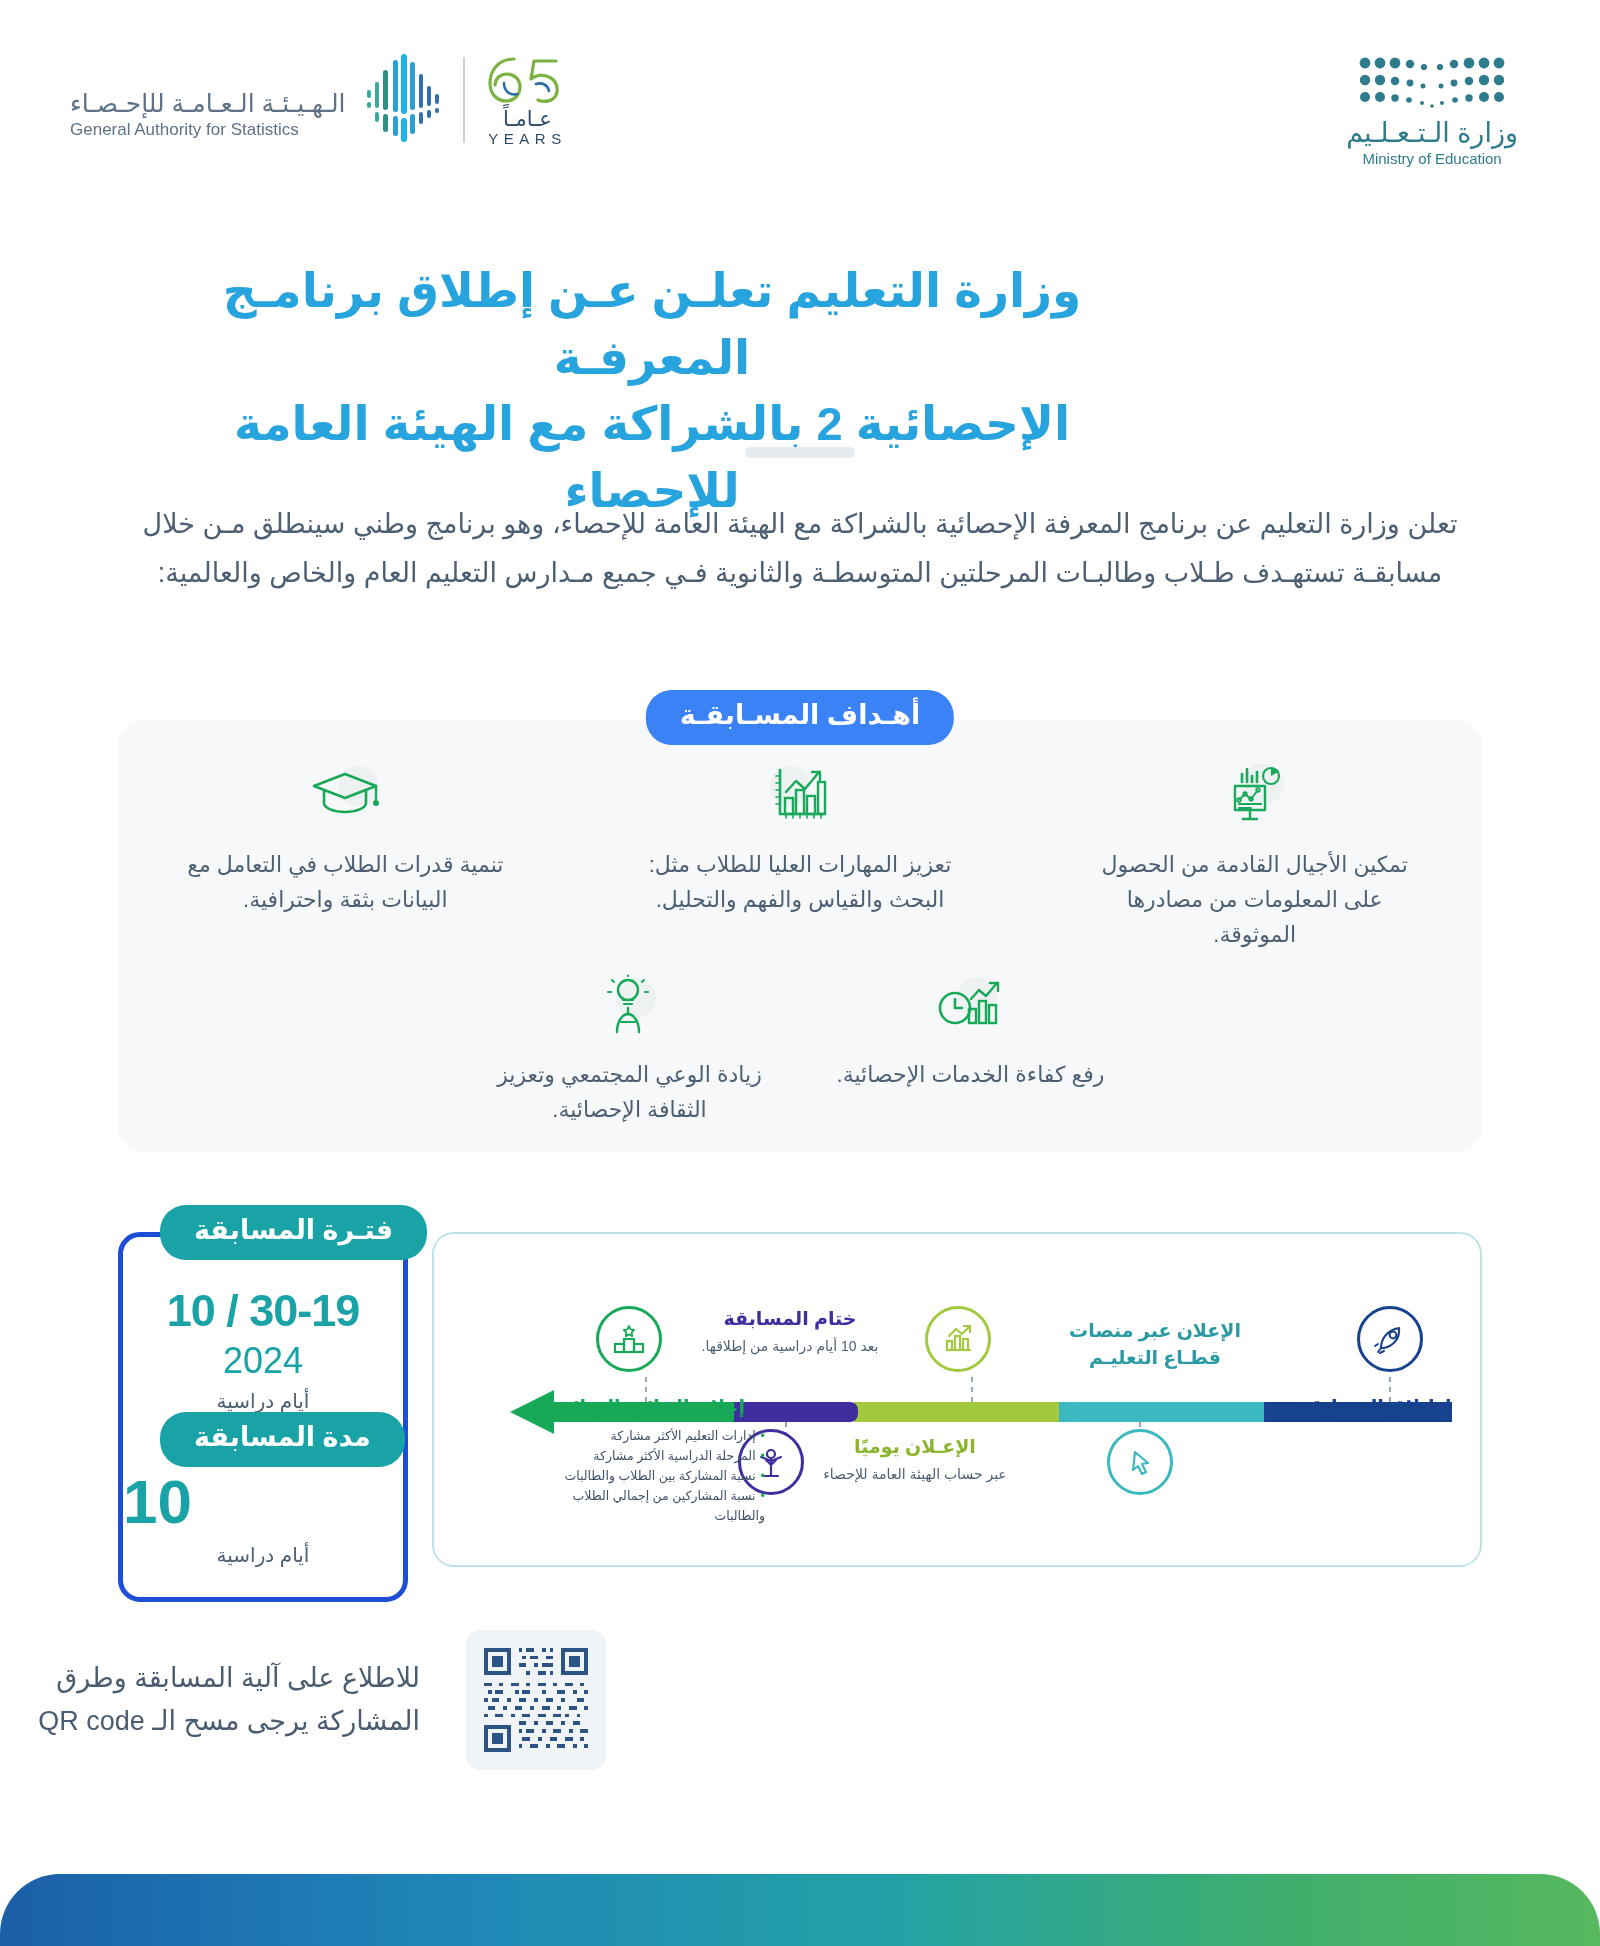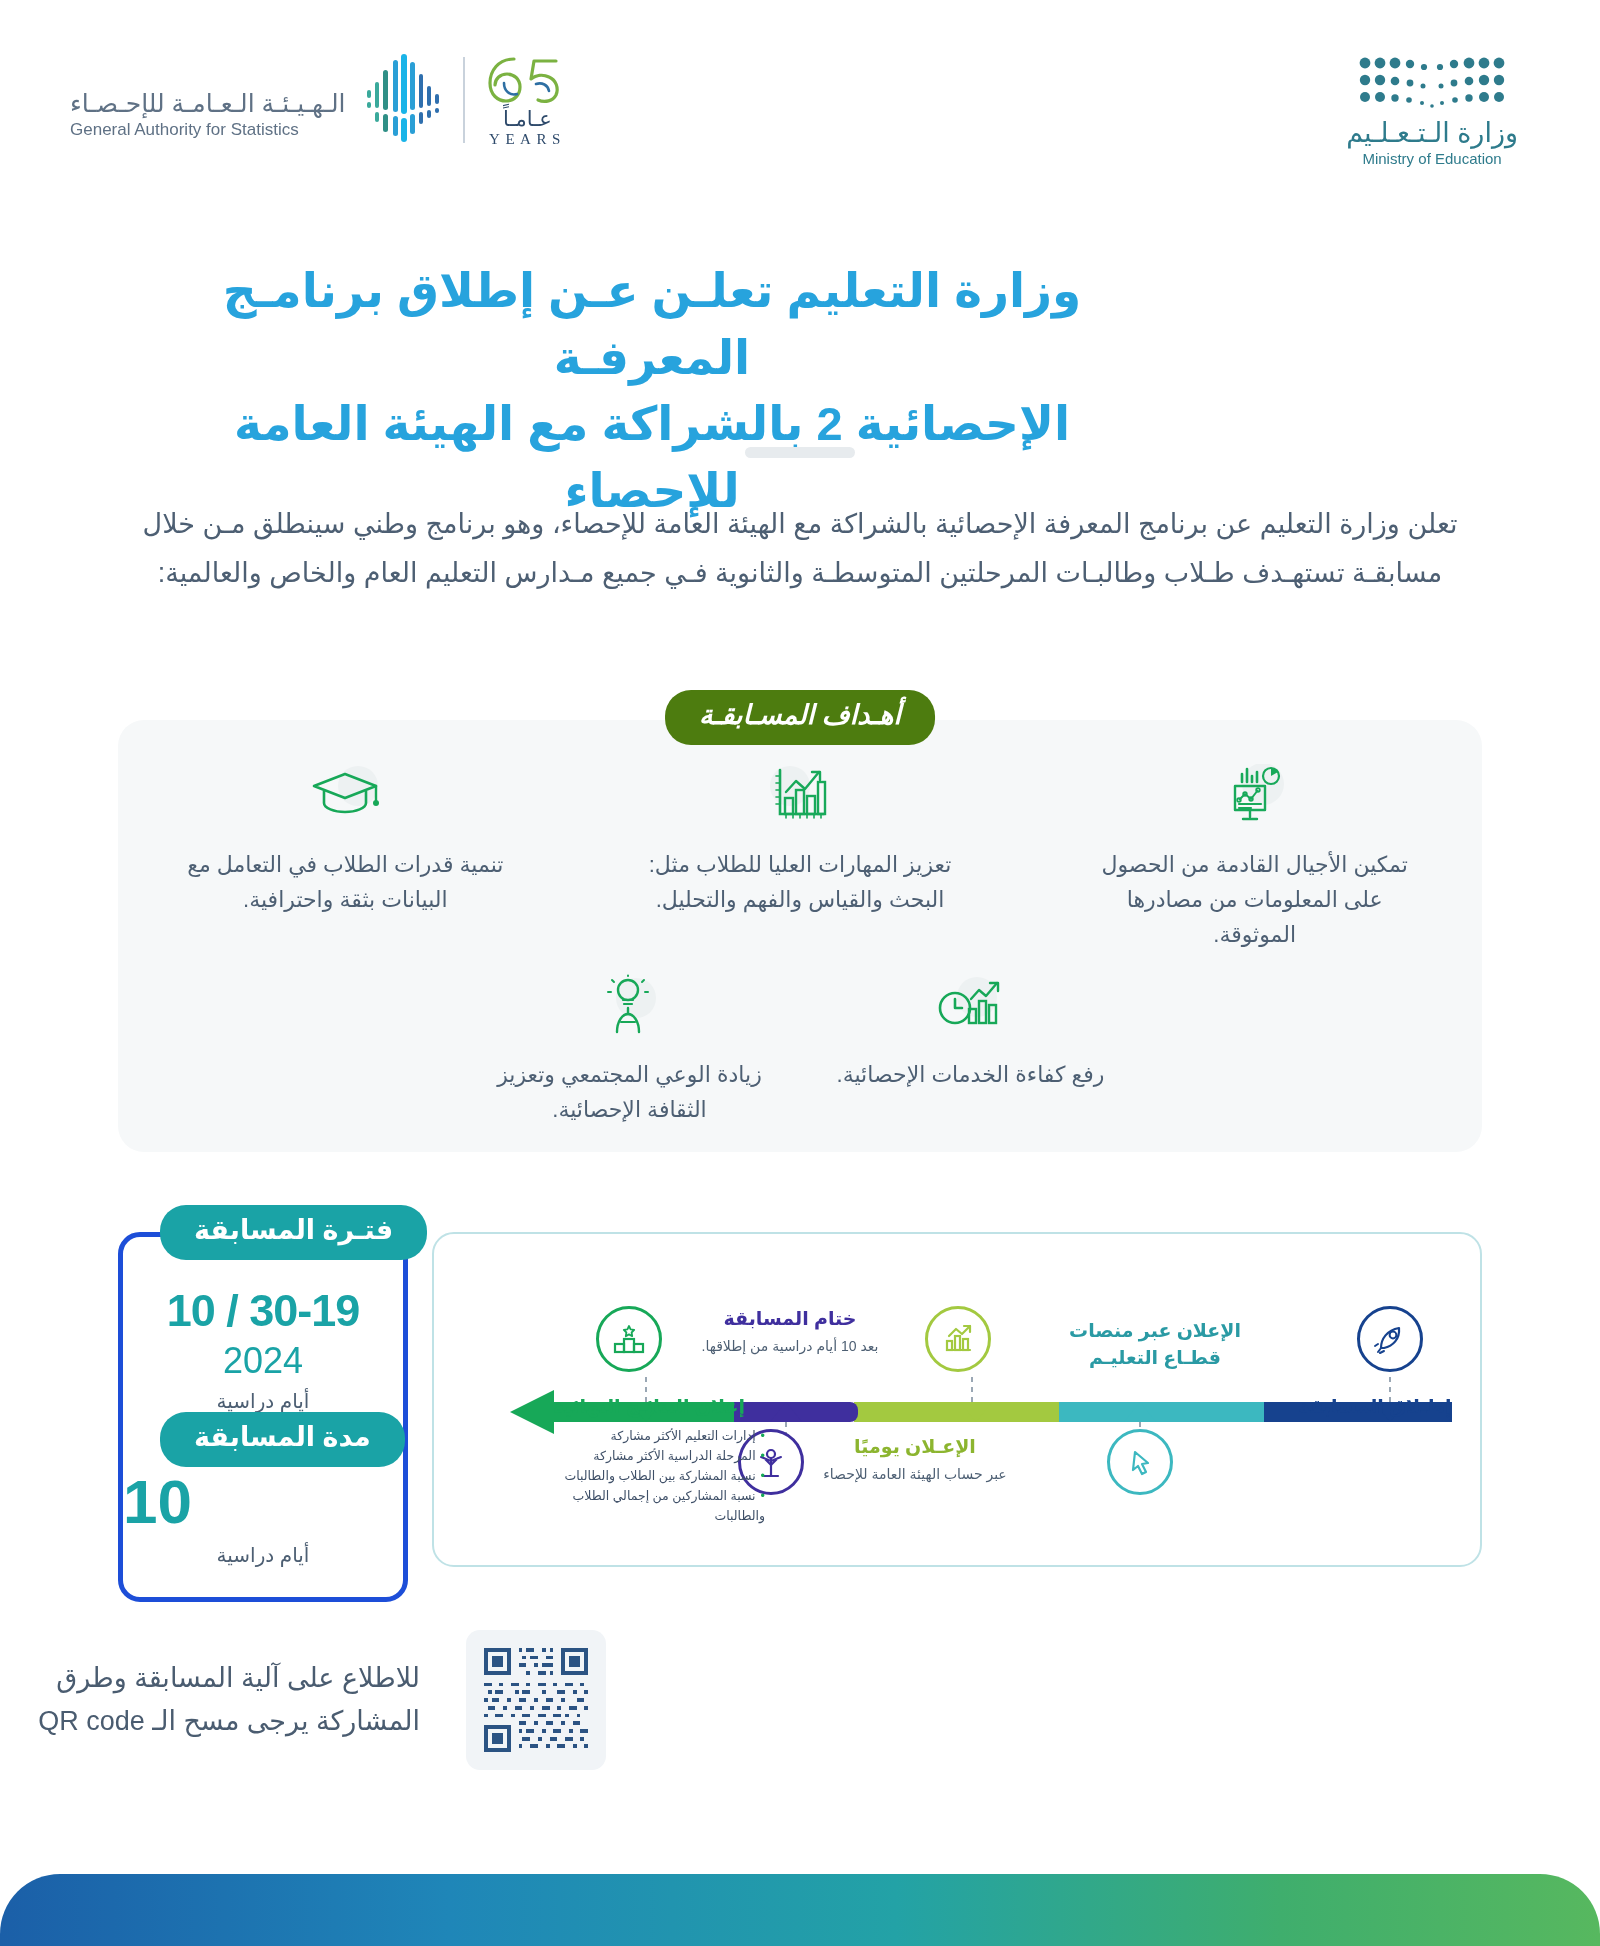--- a/index.html
+++ b/index.html
@@ -29,21 +29,20 @@
     left: 70px; top: 52px;
     display: flex;
     align-items: center;
     gap: 18px;
   }
   .years-block {
     display: flex;
     flex-direction: column;
     align-items: center;
     width: 88px;
-    font-family: Liberation Serif, serif;
   }
   .years-num { line-height: 1; }
   .years-ar {
     font-size: 21px;
     color: #2e4a6b;
     letter-spacing: 2px;
     margin-top: 2px;
     direction: rtl;
   }
   .years-en {
@@ -153,21 +152,21 @@
     position: absolute;
     display: inline-block;
     padding: 9px 34px 12px;
     border-radius: 26px;
     color: #fff;
     font-size: 27px;
     font-weight: bold;
     white-space: nowrap;
     line-height: 1.25;
   }
-  .badge-green { background: #4d7c0f; font-style: italic; }
+  .badge-green { background: #3b82f6; }
   .badge-teal  { background: #1aa3a6; }
   .badge-blue  { background: #39a7e0; }
 
   .badge-objectives {
     top: 690px;
     left: 50%;
     transform: translateX(-50%);
     z-index: 5;
   }
 

